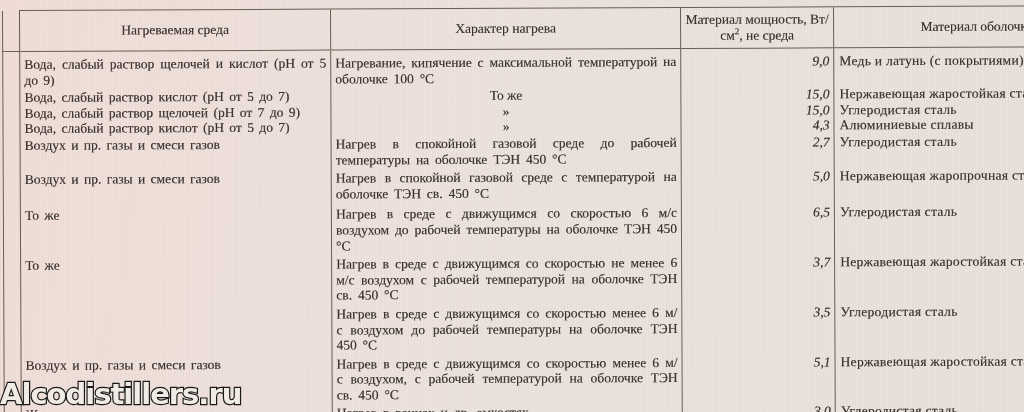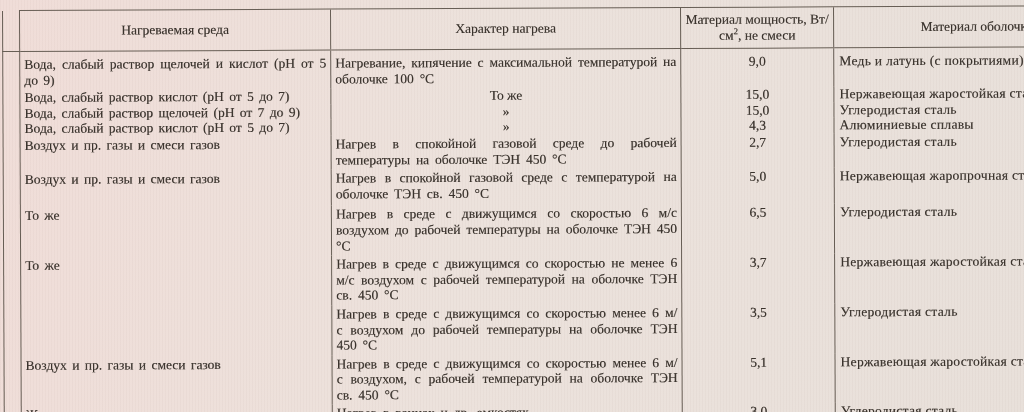--- a/index.html
+++ b/index.html
@@ -51,21 +51,21 @@
   }
   thead th.stub { border-top: none; }
   thead th sup { font-size: 9px; line-height: 0; }
 
   
   tbody td { padding: 1px 4px 2px 4px; }
   tbody td.stub { padding: 0; }
   td.c-medium  { text-align: justify; text-align-last: left; word-spacing: 2px; }
   td.c-heating { text-align: justify; text-align-last: left; word-spacing: 2.5px; }
   td.c-heating.center { text-align: center; text-align-last: center; word-spacing: normal; }
-  td.c-power   { text-align: center; }
+  td.c-power   { text-align: right; font-style: italic; }
   td.c-material { padding-left: 5px; letter-spacing: 0.3px; }
 
   tr.r-pad-top td { padding-top: 5px; }
   tr.r-compact td { padding-top: 0; padding-bottom: 0; }
   tr.r-gap td { padding-bottom: 4px; }
   tr.r-tall td { height: 46px; }
   tr.r-last td { height: 40px; }
 
   .watermark {
     position: absolute;
@@ -93,21 +93,21 @@
       <col class="w-medium">
       <col class="w-heating">
       <col class="w-power">
       <col class="w-material">
     </colgroup>
     <thead>
       <tr>
         <th class="stub b-left"></th>
         <th class="b-left">Нагреваемая среда</th>
         <th class="b-left">Характер нагрева</th>
-        <th class="b-left"><span>Материал мощность, Вт/</span><br><span>см</span><sup>2</sup><span>, не смеси</span></th>
+        <th class="b-left"><span>Материал мощность, Вт/</span><br><span>см</span><sup>2</sup><span>, не среда</span></th>
         <th class="b-left">Материал оболочки</th>
       </tr>
     </thead>
     <tbody id="tbody">
     <tr class="r-pad-top">
       <td class="stub b-left"></td>
       <td class="c-medium b-left">Вода, слабый раствор щелочей и кислот (pH от 5 до 9)</td>
       <td class="c-heating b-left">Нагревание, кипячение с максимальной температурой на оболочке 100 °C</td>
       <td class="c-power b-left">9,0</td>
       <td class="c-material b-left">Медь и латунь (с покрытиями)</td>
@@ -188,13 +188,14 @@
     <tr class="r-last">
       <td class="stub b-left"></td>
       <td class="c-medium b-left">Жиры, масла</td>
       <td class="c-heating b-left">Нагрев в ваннах и др. емкостях</td>
       <td class="c-power b-left">3,0</td>
       <td class="c-material b-left">Углеродистая сталь</td>
     </tr>
   </tbody>
   </table>
 
+  <div class="watermark">Alcodistillers.ru</div>
 </div>
 
 </body></html>

